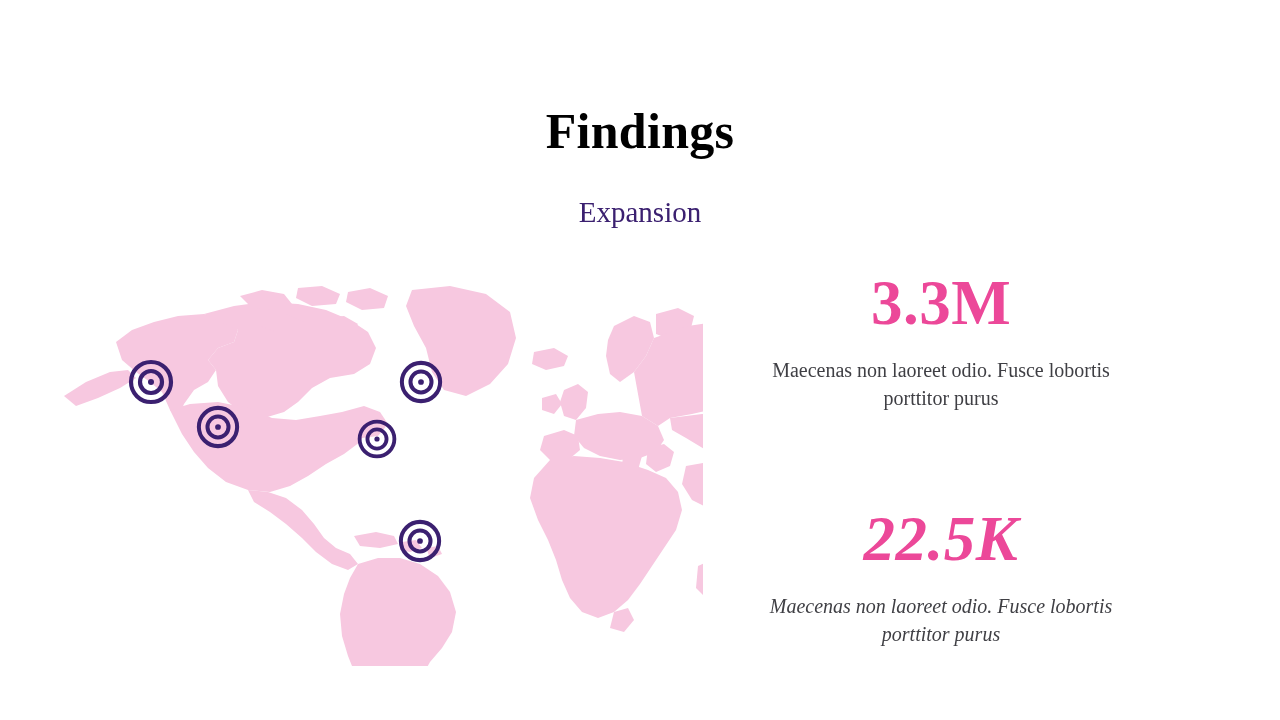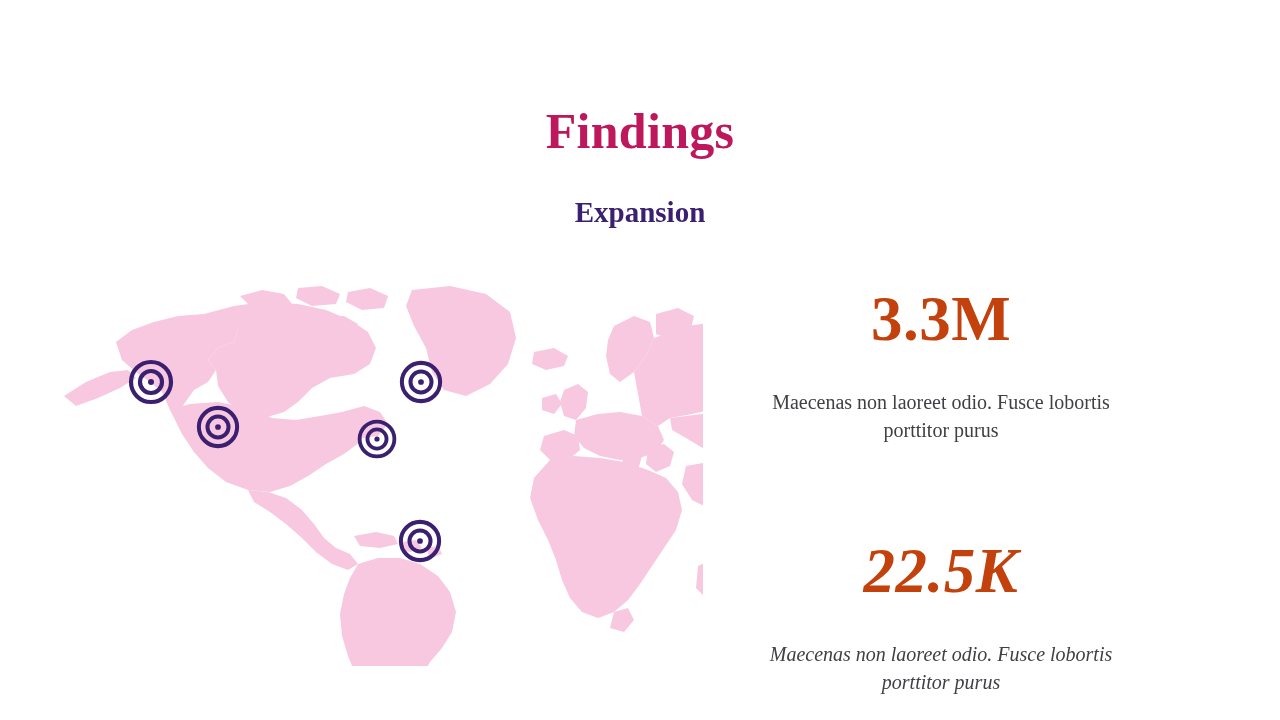--- a/index.html
+++ b/index.html
@@ -25,28 +25,28 @@
   .heading-block {
     position: absolute;
     left: 0;
     top: 104px;
     width: 1280px;
     text-align: center;
   }
   .slide-title {
     font-size: 50px;
     font-weight: bold;
-    color: #be185d;
+    color: #000000;
     line-height: 1.08;
     letter-spacing: 0.3px;
     margin: 0;
   }
   .slide-subtitle {
     font-size: 29px;
-    font-weight: bold;
+    font-weight: normal;
     color: #3b2070;
     line-height: 1.1;
     margin: 0;
     padding-top: 39px;
   }
 
   
   .map-area {
     position: absolute;
     left: 58px;
@@ -79,23 +79,23 @@
     position: absolute;
     left: 741px;
     top: 272px;
     width: 400px;
   }
   .stat-block { text-align: center; }
   .stat-block.second { margin-top: 96px; font-style: italic; }
   .stat-value {
     font-size: 63px;
     font-weight: bold;
-    color: #c2410c;
+    color: #ec4899;
     line-height: 1.0;
-    margin: 16px;
+    margin: 0;
     letter-spacing: 0.5px;
   }
   .stat-caption {
     font-size: 20px;
     color: #3f3f44;
     line-height: 1.38;
     margin: 0;
     padding-top: 22px;
   }
 </style>

